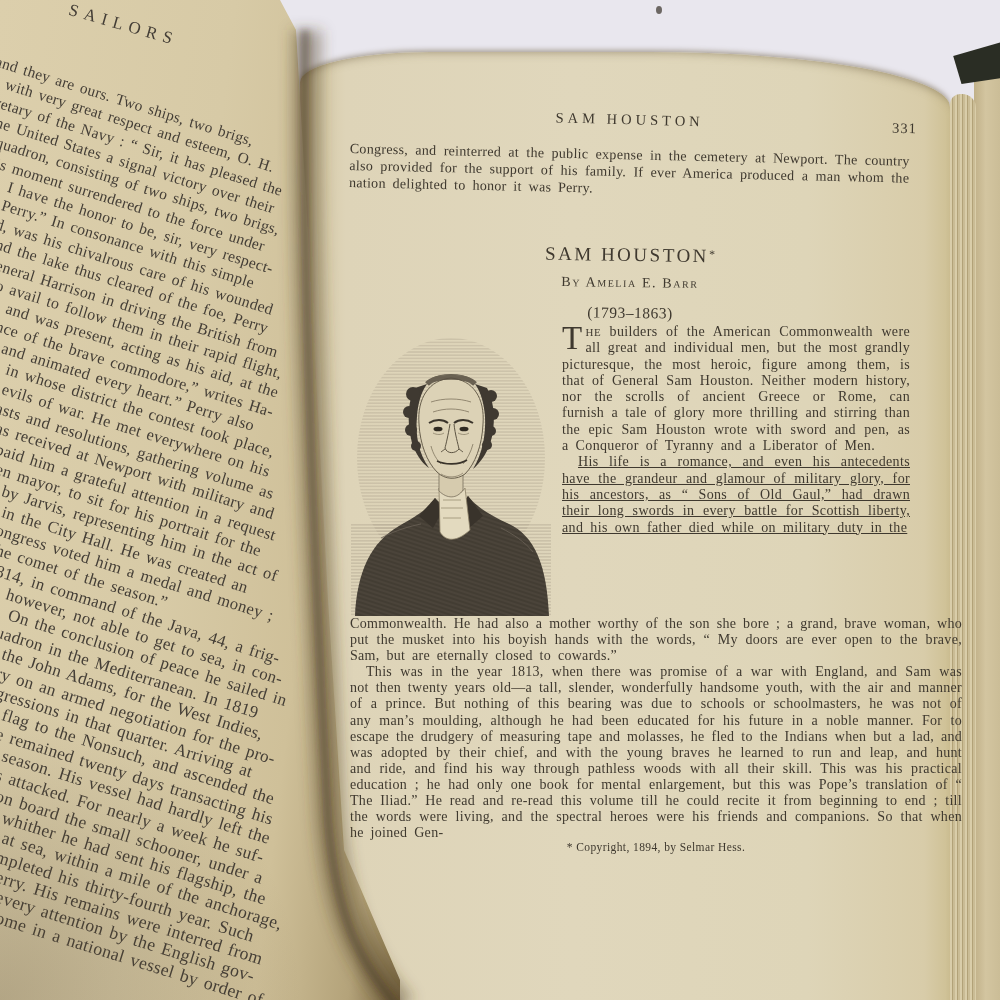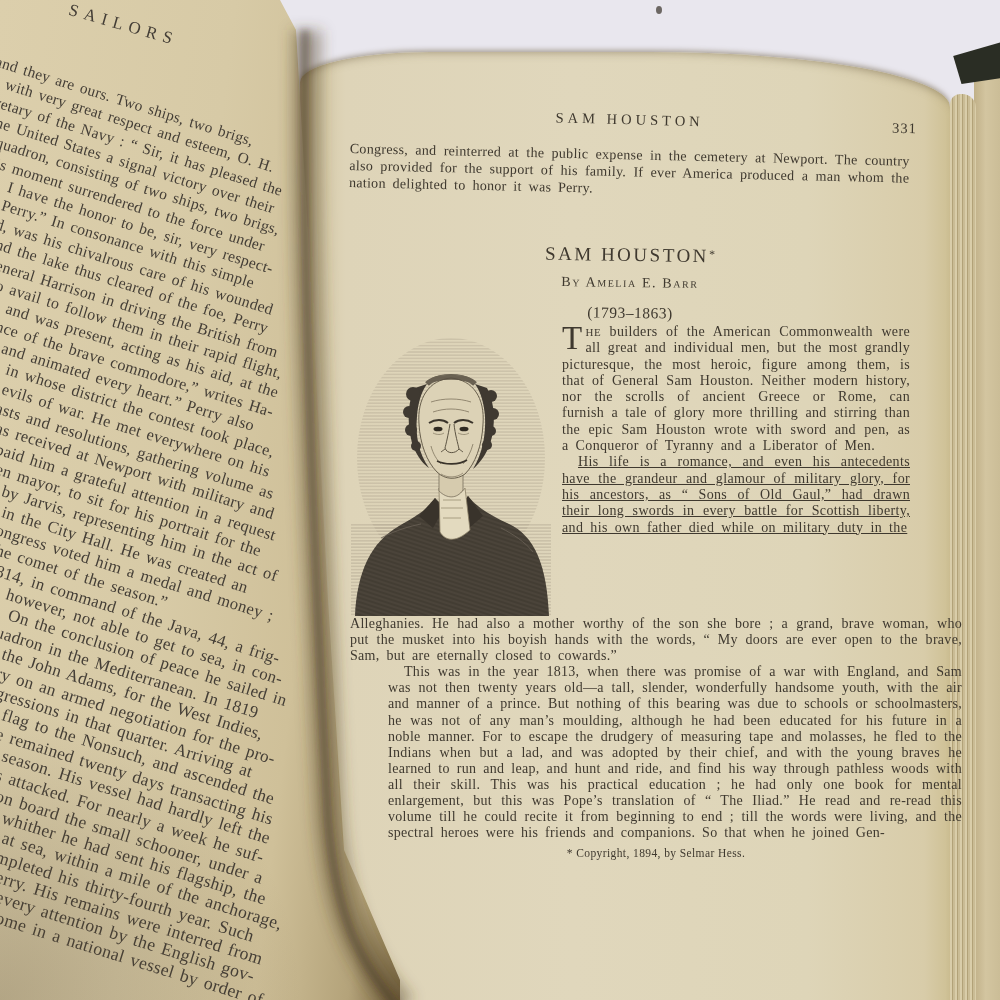--- a/index.html
+++ b/index.html
@@ -57,22 +57,22 @@
   .rp-portrait{flex:none;width:202px;height:288px;margin:4px 10px 0 0;}
   .rp-portrait svg{width:100%;height:100%;display:block;}
   .rp-col{flex:1;height:292px;overflow:hidden;padding-right:52px;text-align:justify;
     font-size:14px;line-height:16.3px;word-spacing:3.2px;letter-spacing:.35px;}
   .rp-col p{margin:0;}
   .p-cont{text-indent:16px;text-decoration:underline;}
   .dropcap{float:left;font-size:33px;line-height:26px;padding:1px 3px 0 0;}
   .sc{font-size:.78em;letter-spacing:.5px;}
   .rp-full{margin:0;text-align:justify;font-size:14px;line-height:16.1px;
     word-spacing:3px;letter-spacing:.3px;}
-  .ind{text-indent:16px;margin-left:38px;}
-  .rp-foot{margin-top:6px;text-align:center;font-size:11.5px;letter-spacing:.4px;}
+  .ind{text-indent:16px;}
+  .rp-foot{text-align:center;font-size:11.5px;letter-spacing:.4px;}
 
   
   .left-page{position:absolute;left:0;top:0;width:400px;height:1000px;
     background:linear-gradient(97deg,#dccfac 0%,var(--paper-left) 45%,#cfc099 72%,#b4a37a 90%,#7c6944 100%);
     clip-path:polygon(0 0,70% 0,74% 3%,78% 30%,82% 60%,86% 85%,100% 98%,100% 100%,0 100%);}
   .left-page::after{content:"";position:absolute;inset:0;
     background:radial-gradient(circle at 0% 100%,rgba(90,75,50,.30),rgba(90,75,50,0) 28%);}
   .lp-head{position:absolute;left:72px;top:0;color:var(--ink-left);
     font-size:17px;letter-spacing:6px;transform:rotate(16deg);transform-origin:0 0;}
   .lp-line{position:absolute;left:-4px;width:420px;white-space:nowrap;overflow:hidden;
@@ -147,21 +147,21 @@
               <path d="M86,133 C94,137 108,137 116,132" stroke="#39332a" stroke-width="1.6" fill="none"></path>
               <path d="M90,146 C96,150 106,150 112,145" stroke="#8a7f69" stroke-width="0.8" fill="none"></path>
               <path d="M30,210 C45,202 60,198 70,196 M150,200 C162,206 174,214 182,224" stroke="#6a6156" stroke-width="1" fill="none" opacity="0.8"></path>
             </svg>
           </div>
           <div class="rp-col">
             <p><span class="dropcap">T</span><span class="sc">HE</span><span> builders of the American Commonwealth were all great and individual men, but the most grandly picturesque, the most heroic, figure among them, is that of General Sam Houston.  Neither modern history, nor the scrolls of ancient Greece or Rome, can furnish a tale of glory more thrilling and stirring than the epic Sam Houston wrote with sword and pen, as a Conqueror of Tyranny and a Liberator of Men.</span></p>
             <p class="p-cont">His life is a romance, and even his antecedents have the grandeur and glamour of military glory, for his ancestors, as “ Sons of Old Gaul,” had drawn their long swords in every battle for Scottish liberty, and his own father died while on military duty in the</p>
           </div>
         </div>
-        <p class="rp-full">Alleghanies.  He had also a mother worthy of the son she bore ; a grand, brave woman, who put the musket into his boyish hands with the words, “ My doors are ever open to the brave, Sam, but are eternally closed to cowards.”</p>
+        <p class="rp-full">Commonwealth.  He had also a mother worthy of the son she bore ; a grand, brave woman, who put the musket into his boyish hands with the words, “ My doors are ever open to the brave, Sam, but are eternally closed to cowards.”</p>
         <p class="rp-full ind">This was in the year 1813, when there was promise of a war with England, and Sam was not then twenty years old—a tall, slender, wonderfully handsome youth, with the air and manner of a prince.  But nothing of this bearing was due to schools or schoolmasters, he was not of any man’s moulding, although he had been educated for his future in a noble manner.  For to escape the drudgery of measuring tape and molasses, he fled to the Indians when but a lad, and was adopted by their chief, and with the young braves he learned to run and leap, and hunt and ride, and find his way through pathless woods with all their skill. This was his practical education ; he had only one book for mental enlargement, but this was Pope’s translation of “ The Iliad.”  He read and re-read this volume till he could recite it from beginning to end ; till the words were living, and the spectral heroes were his friends and companions.  So that when he joined Gen-</p>
         <div class="rp-foot">* Copyright, 1894, by Selmar Hess.</div>
       </div>
     </div>
   </div>
 
   <div class="left-page">
     <div class="lp-head">SAILORS</div>
     <div>
         <div class="lp-line" style="top: 52px; font-size: 15.3px;">and they are ours.  Two ships, two brigs,</div>

